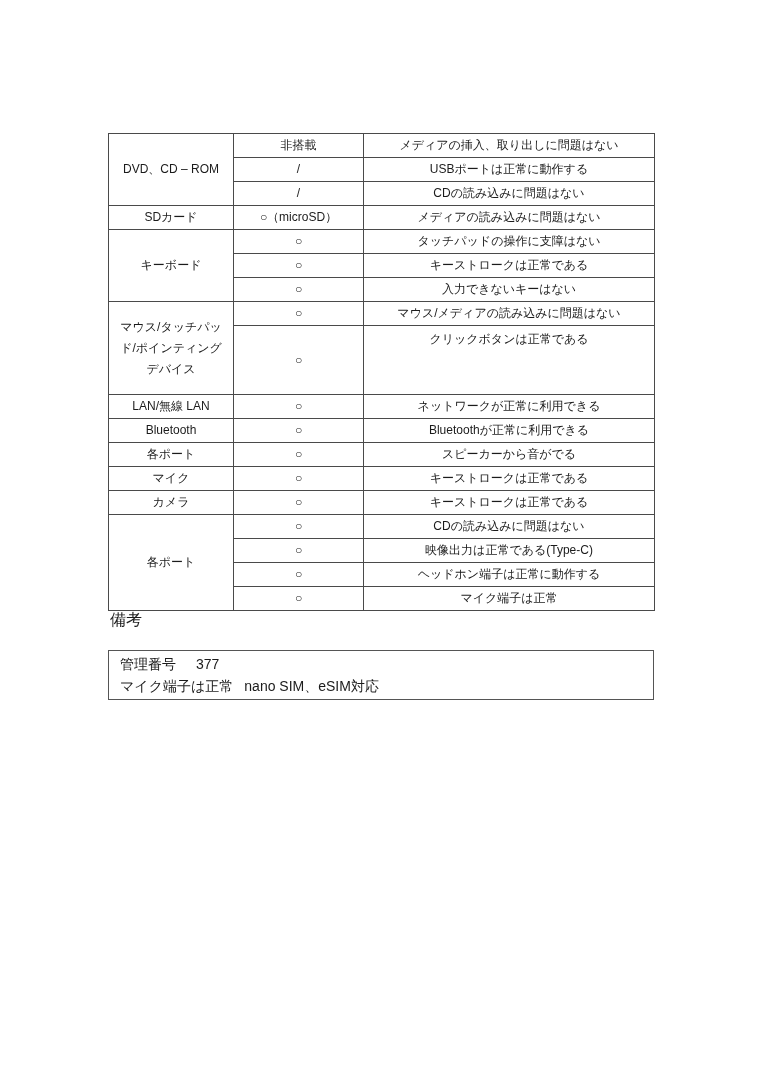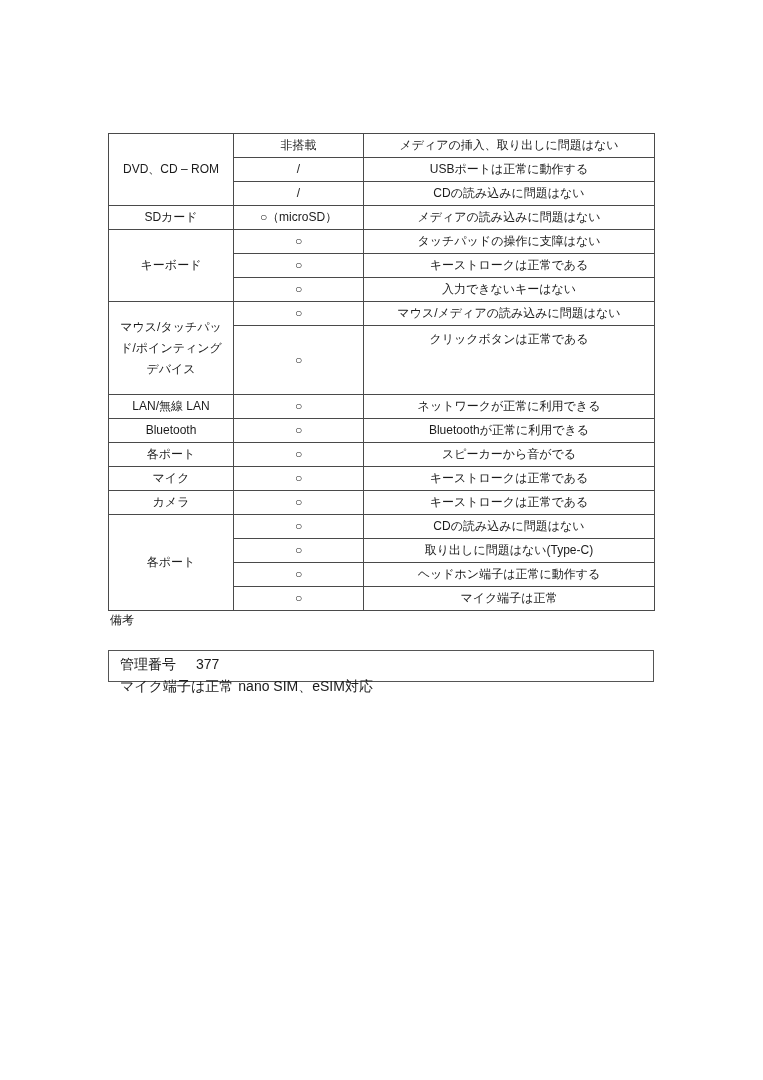--- a/index.html
+++ b/index.html
@@ -23,30 +23,30 @@
     white-space:normal;word-break:break-word;margin-top:29px;
   }
   td.label{text-align:center;}
   td.status{text-align:center;}
   td.desc{text-align:center;padding-left:8px;}
   tr.tall{height:69px;}
   tr.tall td.desc{vertical-align:top;padding-top:3px;}
   .narrow{max-width:102px;margin:0 auto;}
   .remarks{
     position:absolute;left:110px;top:610px;
-    font-size:12px;line-height:20px;
+    font-size:16px;line-height:20px;
   }
   .notebox{
-    position:absolute;left:108px;top:650px;width:546px;height:32px;
+    position:absolute;left:108px;top:650px;width:546px;height:50px;
     border:1px solid #555;box-sizing:border-box;
     padding:2px 11px;font-size:14px;
   }
   .notebox .line{line-height:22px;white-space:nowrap;}
   .mgmt-num{margin-left:20px;}
-  .spec-val{margin-left:5px;}
+  .spec-val{margin-left:11px;}
 </style>
 </head>
 <body>
 
 <div class="page">
 
   <table class="check">
     <colgroup>
         <col class="c1">
         <col class="c2">
@@ -130,21 +130,21 @@
         <td class="desc">キーストロークは正常である</td>
       </tr>
 
       <tr>
         <td class="label" rowspan="4">各ポート</td>
         <td class="status">○</td>
         <td class="desc">CDの読み込みに問題はない</td>
       </tr>
       <tr>
         <td class="status">○</td>
-        <td class="desc">取り出しに問題はない(Type-C)</td>
+        <td class="desc">映像出力は正常である(Type-C)</td>
       </tr>
       <tr>
         <td class="status">○</td>
         <td class="desc">ヘッドホン端子は正常に動作する</td>
       </tr>
       <tr>
         <td class="status">○</td>
         <td class="desc">マイク端子は正常</td>
       </tr>
     </tbody>

